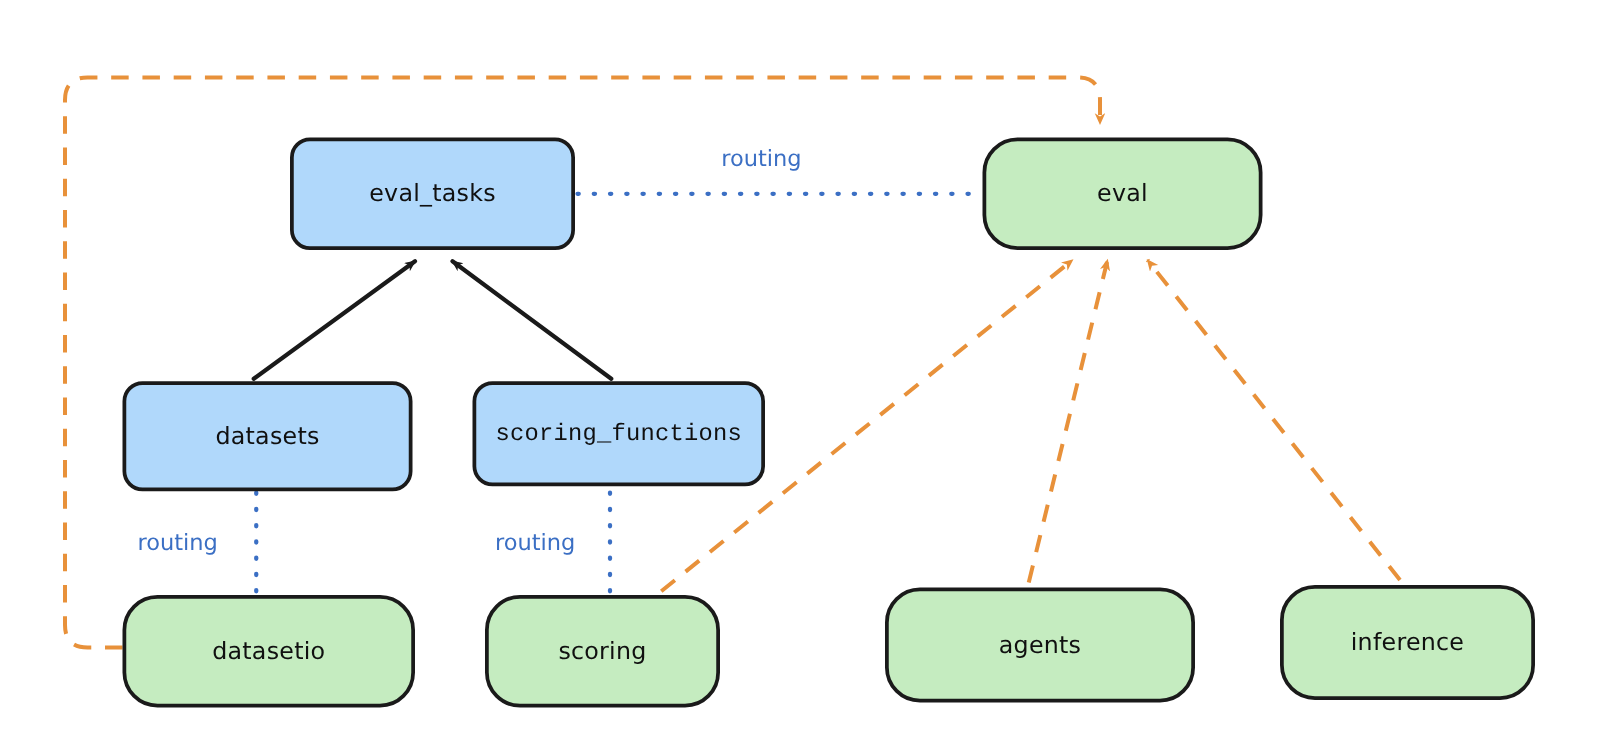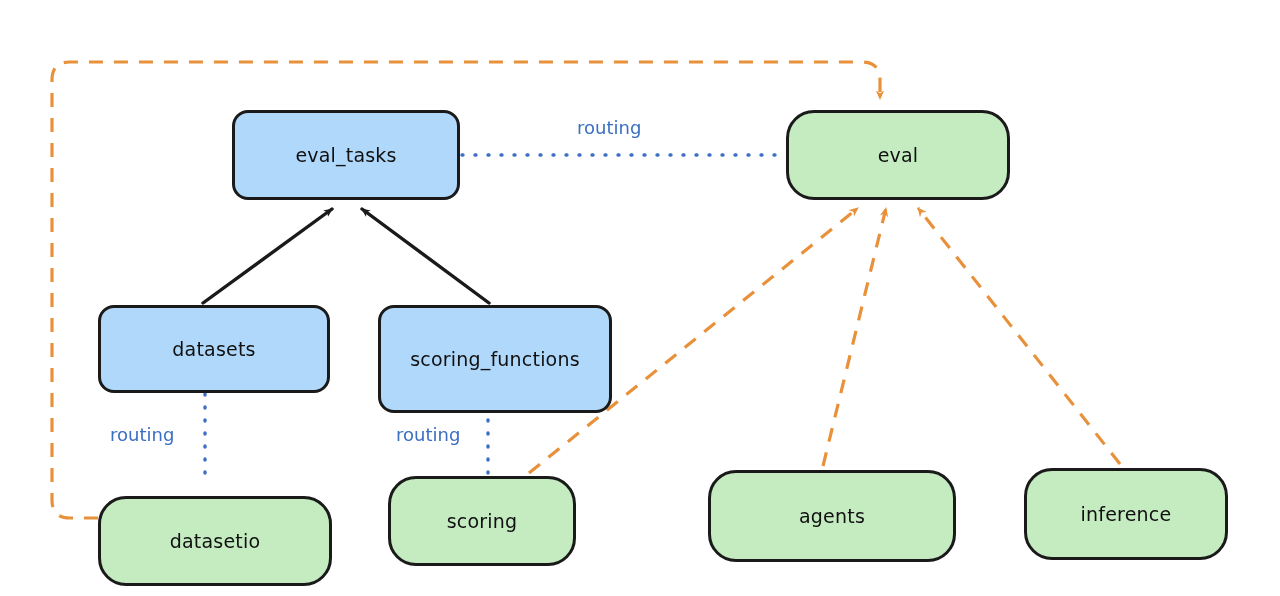--- a/index.html
+++ b/index.html
@@ -96,25 +96,25 @@
   </div>
 
   <div class="node green" style="left:786px; top:110px; width:224px; height:90px;">
     <span class="node-label">eval</span>
   </div>
 
   <div class="node blue" style="left:98px; top:305px; width:232px; height:88px;text-align:right;">
     <span class="node-label">datasets</span>
   </div>
 
-  <div class="node blue" style="left:378px; top:305px; width:234px; height:108px;">
+  <div class="node blue" style="left:378px; top:305px; width:234px; height:84px;font-family:Liberation Mono, monospace;">
     <span class="node-label">scoring_functions</span>
   </div>
 
-  <div class="node green" style="left:98px; top:496px; width:234px; height:90px;">
+  <div class="node green" style="left:98px; top:476px; width:234px; height:90px;">
     <span class="node-label">datasetio</span>
   </div>
 
   <div class="node green" style="left:388px; top:476px; width:188px; height:90px;">
     <span class="node-label">scoring</span>
   </div>
 
   <div class="node green" style="left:708px; top:470px; width:248px; height:92px;">
     <span class="node-label">agents</span>
   </div>

